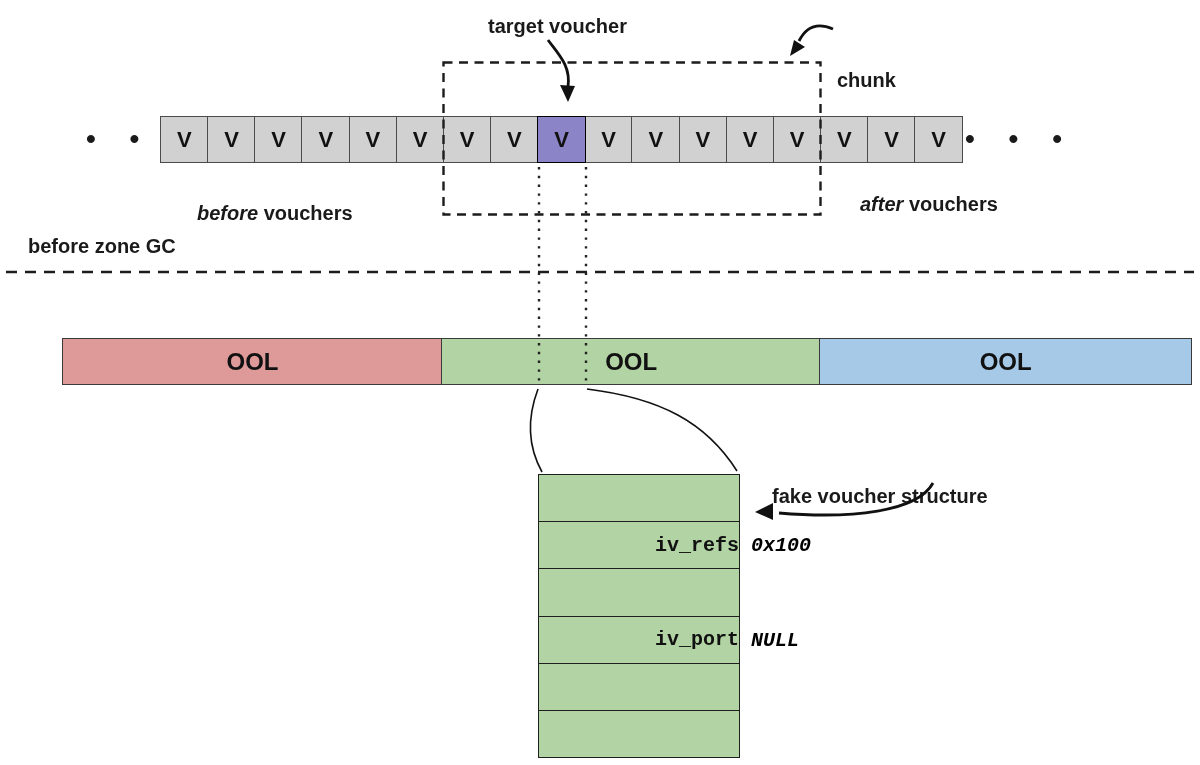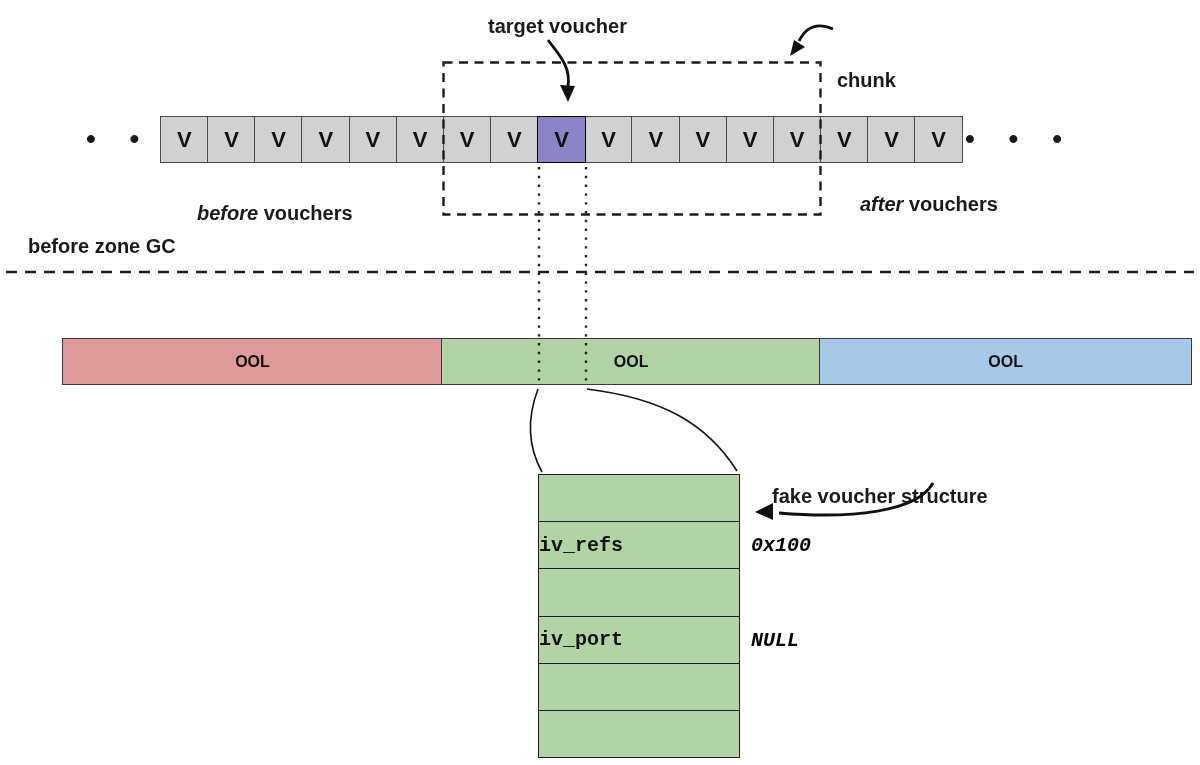--- a/index.html
+++ b/index.html
@@ -19,34 +19,34 @@
     font-size:22px;font-weight:700;color:#111;position:relative;
   }
   .vcell + .vcell{margin-left:-1.6px;}
   .vcell.target{background:var(--purple);border-color:#000;z-index:2;}
   .ellipsis{position:absolute;top:122px;font-size:28px;font-weight:700;letter-spacing:13px;line-height:34px;}
 
   
   .oolbar{position:absolute;left:62px;top:338px;width:1130px;height:47px;display:flex;z-index:1;}
   .oolseg{
     border:1.6px solid #3a3a3a;display:flex;align-items:center;justify-content:center;
-    font-size:16px;font-weight:700;color:#111;box-sizing:border-box;
+    font-size:24px;font-weight:700;color:#111;box-sizing:border-box;
   }
   .oolseg + .oolseg{margin-left:-1.6px;}
   .oolseg:nth-child(1){width:381px;background:var(--ool-red);}
   .oolseg:nth-child(2){width:379.6px;background:var(--ool-green);}
   .oolseg:nth-child(3){width:372.6px;background:var(--ool-blue);}
 
   
   .struct{
     position:absolute;left:538px;top:474px;width:202px;height:284px;z-index:1;
     display:flex;flex-direction:column;border:1.7px solid #1f1f1f;background:var(--ool-green);
     box-sizing:border-box;
   }
-  .srow{flex:1;position:relative;display:flex;align-items:center;justify-content:flex-start;}
+  .srow{flex:1;position:relative;display:flex;align-items:center;justify-content:flex-end;}
   .srow + .srow{border-top:1.6px solid #1f1f1f;}
   .srow .field{color:#111;}
   .srow .value{position:absolute;left:212px;top:50%;transform:translateY(-50%);color:#000;white-space:pre;font-style:italic;}
 
   svg.overlay{position:absolute;left:0;top:0;z-index:3;pointer-events:none;}
 </style>
 </head>
 <body>
 
 <div class="canvas" style="--bg: #ffffff; --cell-gray: #d1d1d1; --purple: #8b84c6; --ool-red: #de9999; --ool-green: #b2d3a3; --ool-blue: #a6c9e8;">

